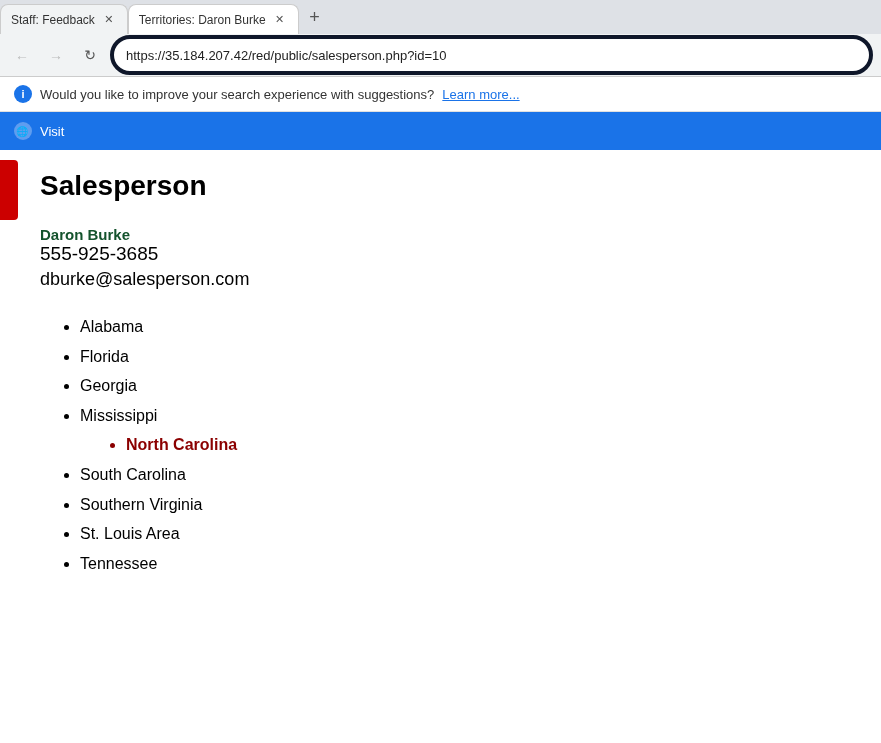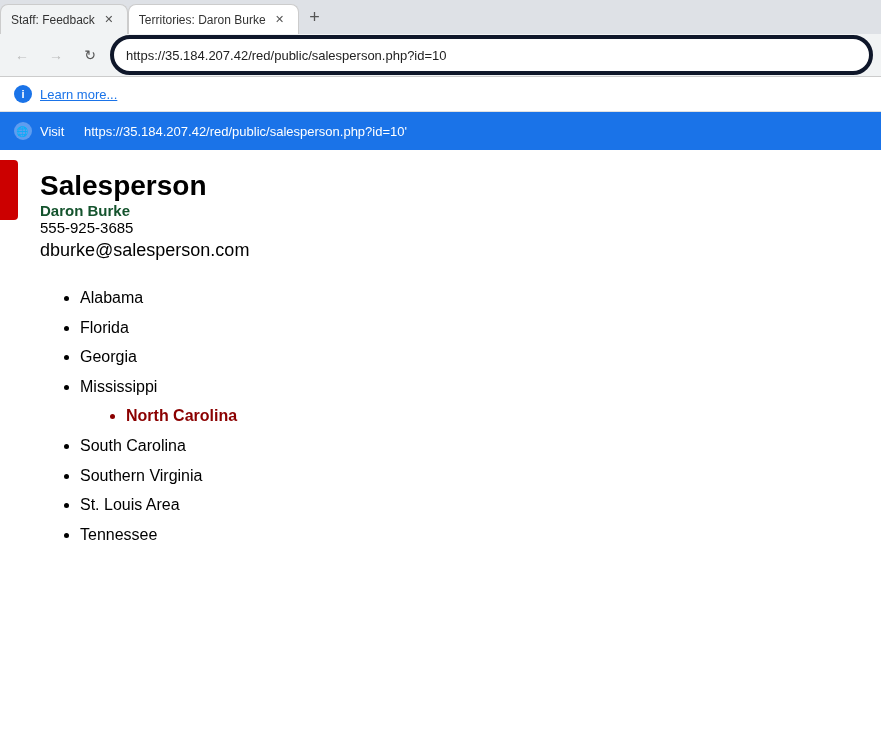--- a/index.html
+++ b/index.html
@@ -169,29 +169,30 @@
     }
 
     
     .page-content {
       padding: 20px 40px;
       background: #fff;
     }
     .page-title {
       font-size: 28px;
       font-weight: bold;
+      margin-bottom: 24px;
       color: #000;
     }
     .salesperson-name {
       font-size: 15px;
       font-weight: bold;
       color: #14532d;
     }
     .salesperson-phone {
-      font-size: 15px;
+      font-size: 19px;
       margin-bottom: 4px;
       color: #000;
     }
     .salesperson-email {
       font-size: 18px;
       margin-bottom: 24px;
       color: #000;
     }
     .territories-title {
       font-size: 22px;
@@ -250,28 +251,28 @@
 
     <div class="address-bar-container">
       <input class="address-input" type="text" value="https://35.184.207.42/red/public/salesperson.php?id=10" style="">
     </div>
   </div>
 
 </div>
 
 <div class="notification-bar">
   <div class="info-icon">i</div>
+  <span>Would you like to improve your search experience with suggestions?</span>
   <span class="learn-more-link">Learn more...</span>
 </div>
 
 <div class="url-suggestion">
   <div class="url-suggestion-icon">🌐</div>
   <span>Visit</span>
   &nbsp;
-  <span>https://35.184.207.42/red/public/salesperson.php?id=10'</span>
 </div>
 
 <div class="red-bar"></div>
 
 <div class="page-content">
   <h1 class="page-title">Salesperson</h1>
 
   <div class="salesperson-name">Daron Burke</div>
   <div class="salesperson-phone">555-925-3685</div>
   <div class="salesperson-email">dburke@salesperson.com</div>

